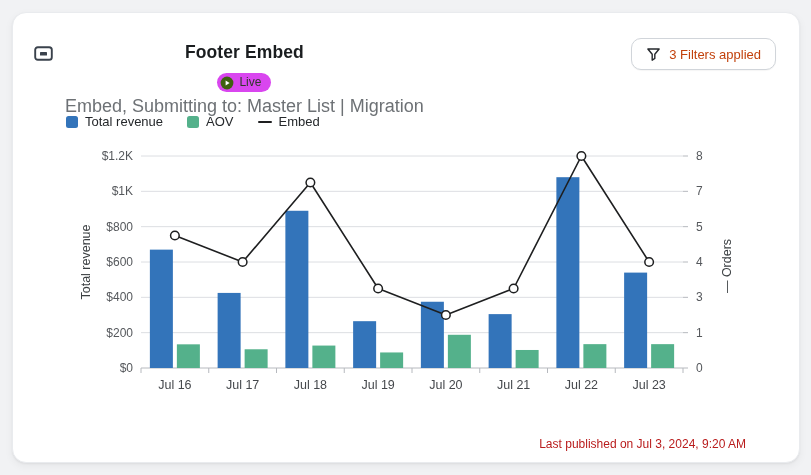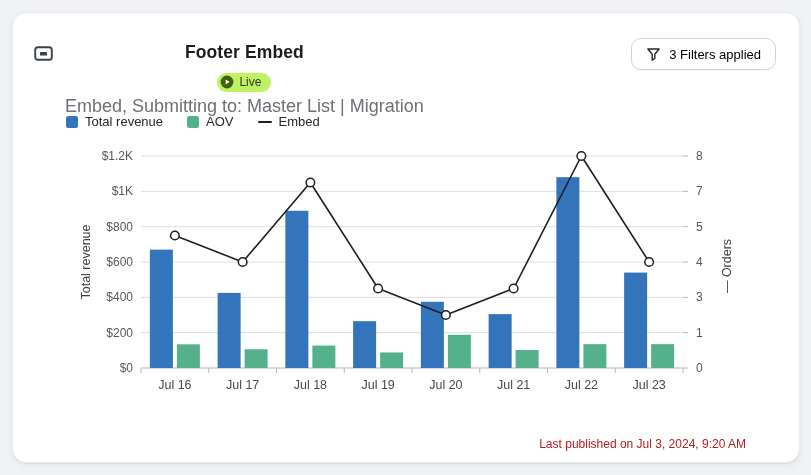--- a/index.html
+++ b/index.html
@@ -12,32 +12,32 @@
   .card{
     position:absolute;left:12px;top:12px;width:786px;height:449px;
     background:#ffffff;border:1px solid #e9ebee;border-radius:14px;
     box-shadow:0 1px 2px rgba(0,0,0,.05),0 3px 8px rgba(0,0,0,.05);
   }
   .header{position:absolute;left:21px;top:29px;right:20px;display:flex;align-items:flex-start;}
   .hicon{margin-top:4px;margin-right:12px;flex:0 0 auto;display:block;}
   .title-row{display:flex;align-items:center;gap:10px;flex-direction:column;}
   .title{margin:0;font-size:17.5px;font-weight:700;color:#1a1d1f;letter-spacing:.1px;}
   .badge{
-    display:inline-flex;gap:5px;
-    background:#bef264;border-radius:10px;padding:2px 10px 2px 3px;
+    display:inline-flex;align-items:center;gap:5px;
+    background:#d946ef;border-radius:10px;padding:2px 10px 2px 3px;
     font-size:12px;font-weight:500;color:#32382c;line-height:15px;
   }
   .badge svg{display:block;}
   .subtitle{margin-top:4px;font-size:18px;color:#6d7175;}
   .filters-btn{
     position:absolute;right:23px;top:25px;height:32px;
     display:inline-flex;align-items:center;gap:8px;padding:0 14px;
     background:#fff;border:1px solid #d1d5da;border-radius:10px;
     box-shadow:0 1px 1px rgba(0,0,0,.04);
-    font-family:"Liberation Sans",sans-serif;font-size:13px;color:#000000;cursor:pointer;
+    font-family:"Liberation Sans",sans-serif;font-size:13px;color:#c2410c;cursor:pointer;
   }
   .legend{
     position:absolute;left:53px;top:101px;
     display:flex;align-items:center;gap:24px;
     font-size:13px;color:#25282b;
   }
   .legend-item{display:flex;align-items:center;gap:7px;}
   .swatch{width:12px;height:12px;border-radius:2.5px;}
   .line-swatch{width:14px;height:2px;border-radius:1px;}
   .chart{position:absolute;left:63px;top:130px;width:670px;height:262px;}

